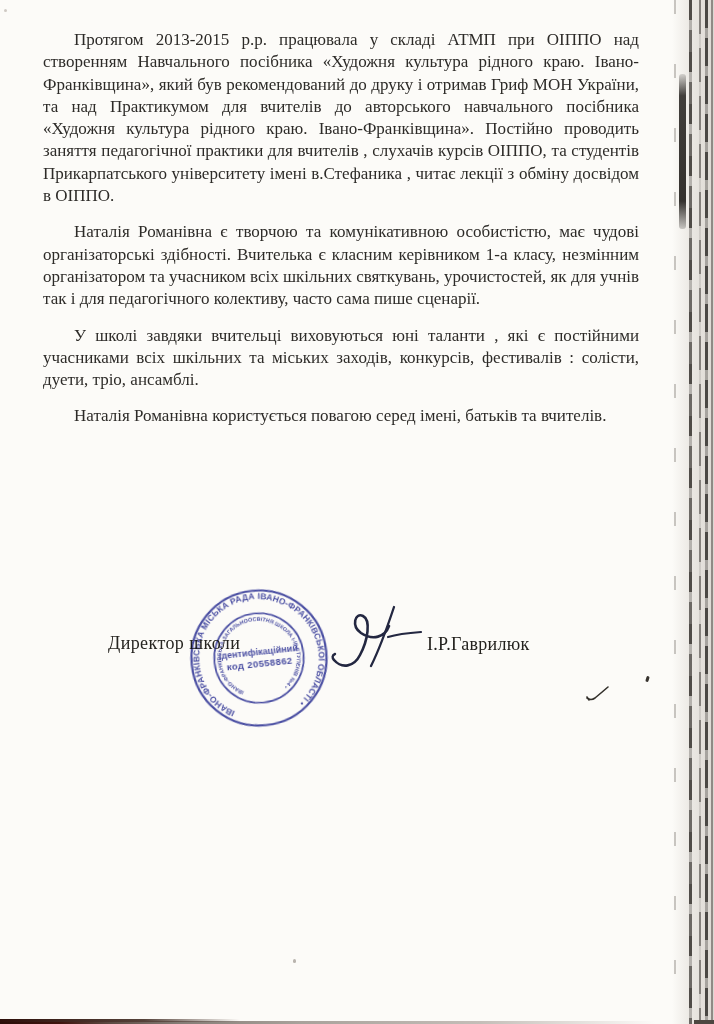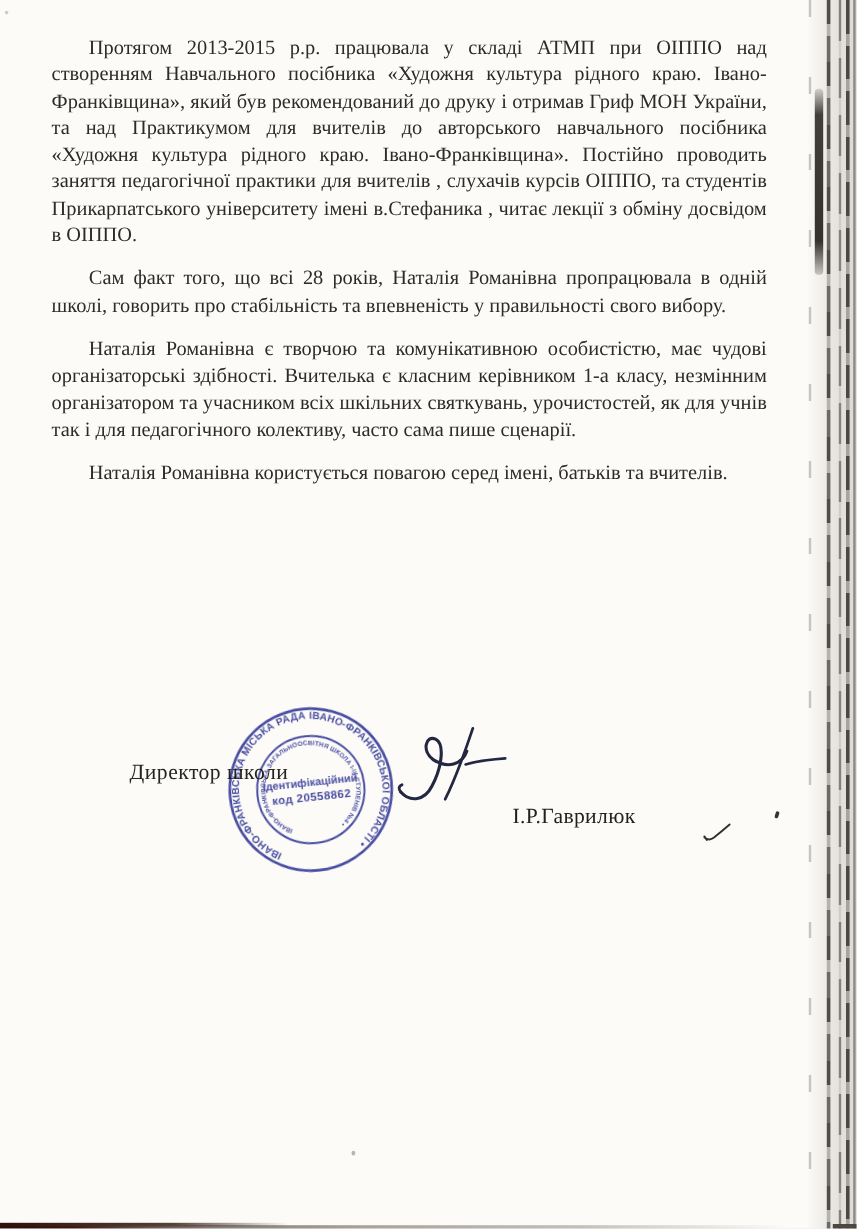--- a/index.html
+++ b/index.html
@@ -13,21 +13,21 @@
     position:absolute; left:43px; top:29px; width:600px;
     color:#2d2b28; font-size:17px; line-height:22.3px;
     text-align:justify; text-rendering:optimizeLegibility;
   }
   .content p { margin:0 4px 14px 0; text-indent:31px; }
   .role-label {
     position:absolute; left:108px; top:633px;
     font-size:18px; color:#262420; letter-spacing:.4px;
   }
   .director-name {
-    position:absolute; left:427px; top:670px;
+    position:absolute; left:427px; top:634px;
     font-size:18px; color:#23211d; letter-spacing:.3px;
   }
   .stamp {
     position:absolute; left:186px; top:585px; width:146px; height:146px;
     transform:rotate(-6deg); opacity:.92; mix-blend-mode:multiply;
     filter:blur(.2px);
   }
   .stamp text { font-family:"Liberation Sans", sans-serif; font-weight:bold; }
   .signature-svg { position:absolute; left:330px; top:603px; }
   
@@ -68,22 +68,22 @@
   }
   .bottom-corner { position:absolute; bottom:0; right:0; width:20px; height:4px; background:#4d4741; }
 </style>
 </head>
 <body>
 
 <div class="page">
 
   <div class="content">
     <p>Протягом 2013-2015 р.р. працювала у складі АТМП при ОІППО над створенням Навчального посібника «Художня культура рідного краю. Івано-Франківщина», який був рекомендований до друку і отримав Гриф МОН України, та над Практикумом для вчителів до авторського навчального посібника «Художня культура рідного краю. Івано-Франківщина». Постійно проводить заняття педагогічної практики для вчителів , слухачів курсів ОІППО, та студентів Прикарпатського університету імені в.Стефаника , читає лекції з обміну досвідом в ОІППО.</p>
-    <p>Сам факт того, що всі 28 років,  Наталія Романівна пропрацювала в одній школі, говорить про стабільність та впевненість у правильності свого вибору.</p>
     <p>Наталія Романівна є творчою та комунікативною особистістю, має чудові організаторські здібності.  Вчителька є класним керівником 1-а  класу,  незмінним організатором та учасником  всіх шкільних святкувань, урочистостей, як для учнів так і для педагогічного колективу,  часто сама пише сценарії.</p>
+    <p>У школі  завдяки вчительці виховуються юні таланти , які є постійними учасниками всіх шкільних та міських заходів, конкурсів, фестивалів : солісти, дуети, тріо, ансамблі.</p>
     <p>Наталія Романівна користується повагою серед імені, батьків та вчителів.</p>
   </div>
 
   <div class="role-label">Директор школи</div>
   <div class="director-name">І.Р.Гаврилюк</div>
 
   <svg class="stamp" viewBox="0 0 160 160">
     <g fill="none" stroke="#3a3f9f">
       <circle cx="80" cy="80" r="74" stroke-width="2.4"></circle>
       <circle cx="80" cy="80" r="49" stroke-width="1.8"></circle>

